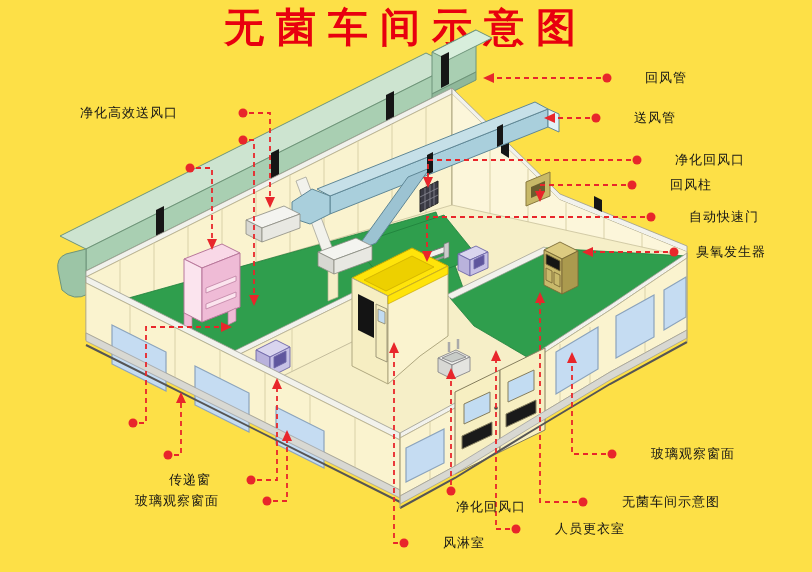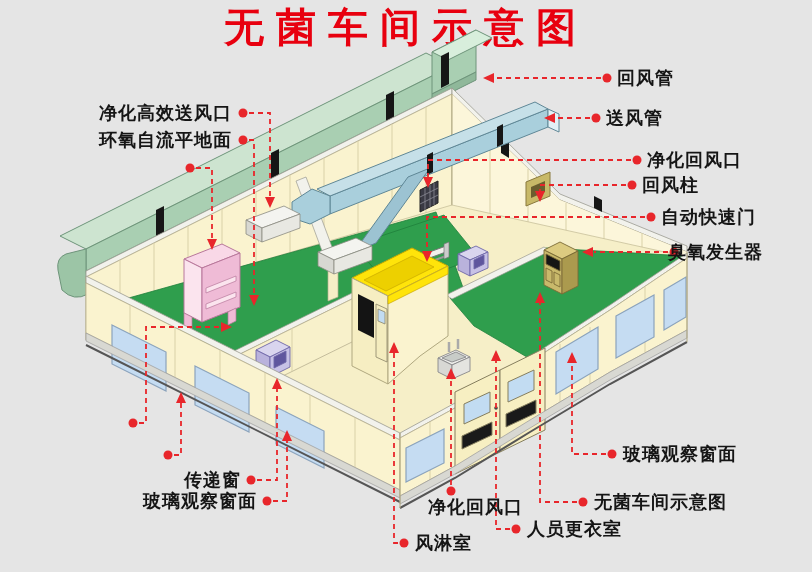--- a/index.html
+++ b/index.html
@@ -1,24 +1,24 @@
 <!DOCTYPE html>
 <html><head>
 <meta charset="utf-8">
 <style>
   html,body{margin:0;padding:0;background:#fff;}
-  #stage{position:relative;width:812px;height:572px;background:#e5e5e5;overflow:hidden;
+  #stage{position:relative;width:812px;height:572px;background:#fde047;overflow:hidden;
          font-family:"Liberation Sans","DejaVu Sans",sans-serif;}
   #title{position:absolute;left:0;right:0;top:0;text-align:center;
          font-size:40px;font-weight:bold;letter-spacing:12px;color:#E8000F;
          font-family:"Liberation Sans","DejaVu Sans",sans-serif;}
   svg{position:absolute;left:0;top:0;}
-  .lbl{position:absolute;font-size:18px;font-weight:bold;color:#151515;
-       letter-spacing:1px;white-space:nowrap;line-height:16px;}
-  .lbl.r{text-align:right;}
+  .lbl{position:absolute;font-size:13px;font-weight:normal;color:#151515;
+       letter-spacing:1px;white-space:nowrap;line-height:16px;margin-left:28px;}
+  .lbl.r{}
 </style>
 </head>
 <body>
 
 <div id="stage">
 
   <div id="title">无菌车间示意图</div>
 
   <svg width="812" height="572" viewBox="0 0 812 572">
 
@@ -305,21 +305,20 @@
       <circle cx="267" cy="501" r="4.5"></circle>
         <circle cx="404" cy="543" r="4.5"></circle>
         <circle cx="451" cy="491" r="4.5"></circle>
       <circle cx="516" cy="529" r="4.5"></circle>
         <circle cx="583" cy="502" r="4.5"></circle>
         <circle cx="612" cy="454" r="4.5"></circle>
     </g>
   </svg>
 
   <div class="lbl r" style="left:52px;top:105px;width:180px">净化高效送风口</div>
-  <div class="lbl r" style="left:52px;top:132px;width:180px">环氧自流平地面</div>
 
   <div class="lbl" style="left:617px;top:70px">回风管</div>
   <div class="lbl" style="left:606px;top:110px">送风管</div>
   <div class="lbl" style="left:647px;top:152px">净化回风口</div>
   <div class="lbl" style="left:642px;top:177px">回风柱</div>
   <div class="lbl" style="left:661px;top:209px">自动快速门</div>
   <div class="lbl" style="left:668px;top:244px">臭氧发生器</div>
 
   <div class="lbl r" style="left:141px;top:472px;width:100px">传递窗</div>
   <div class="lbl r" style="left:107px;top:493px;width:150px">玻璃观察窗面</div>

